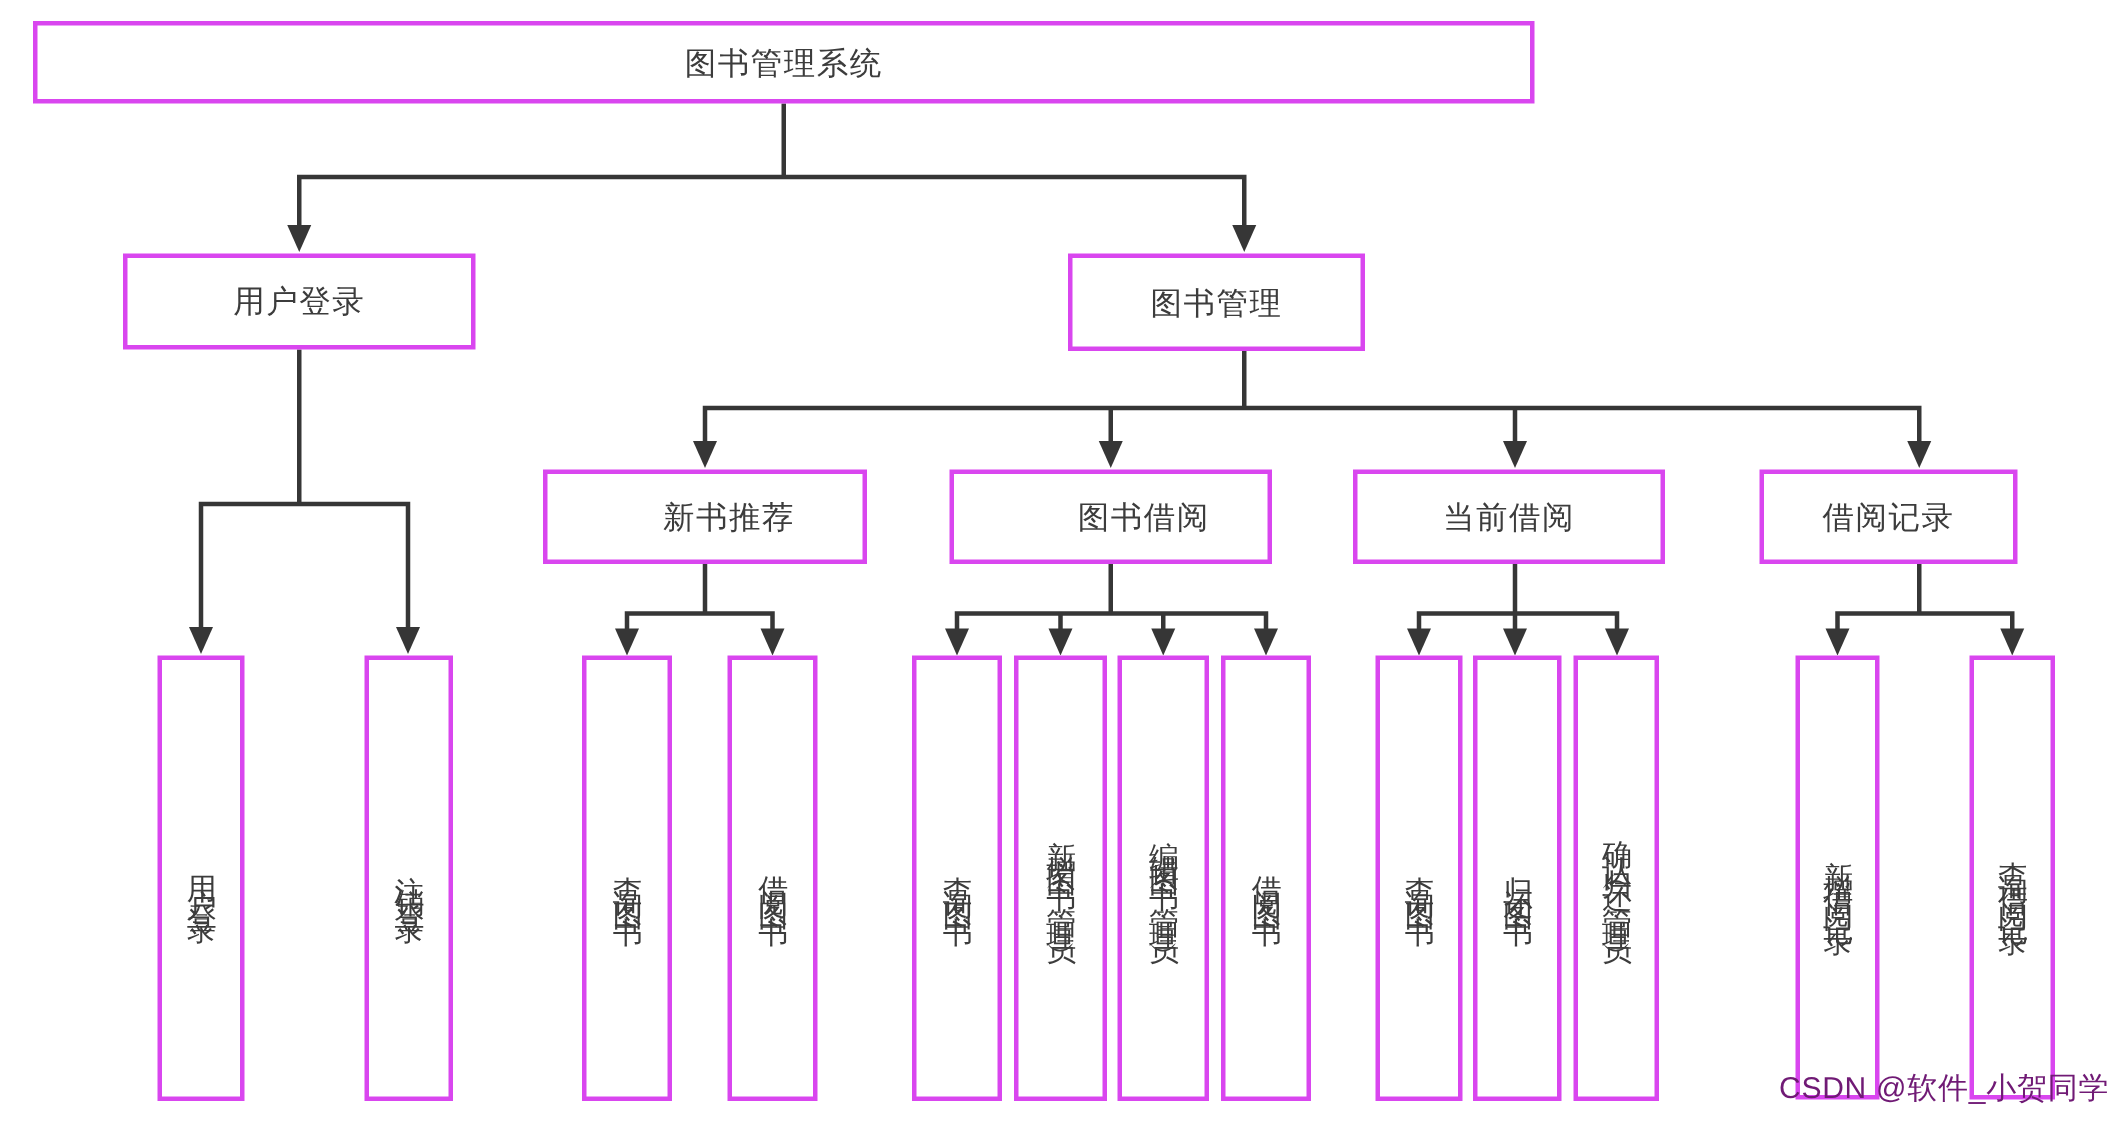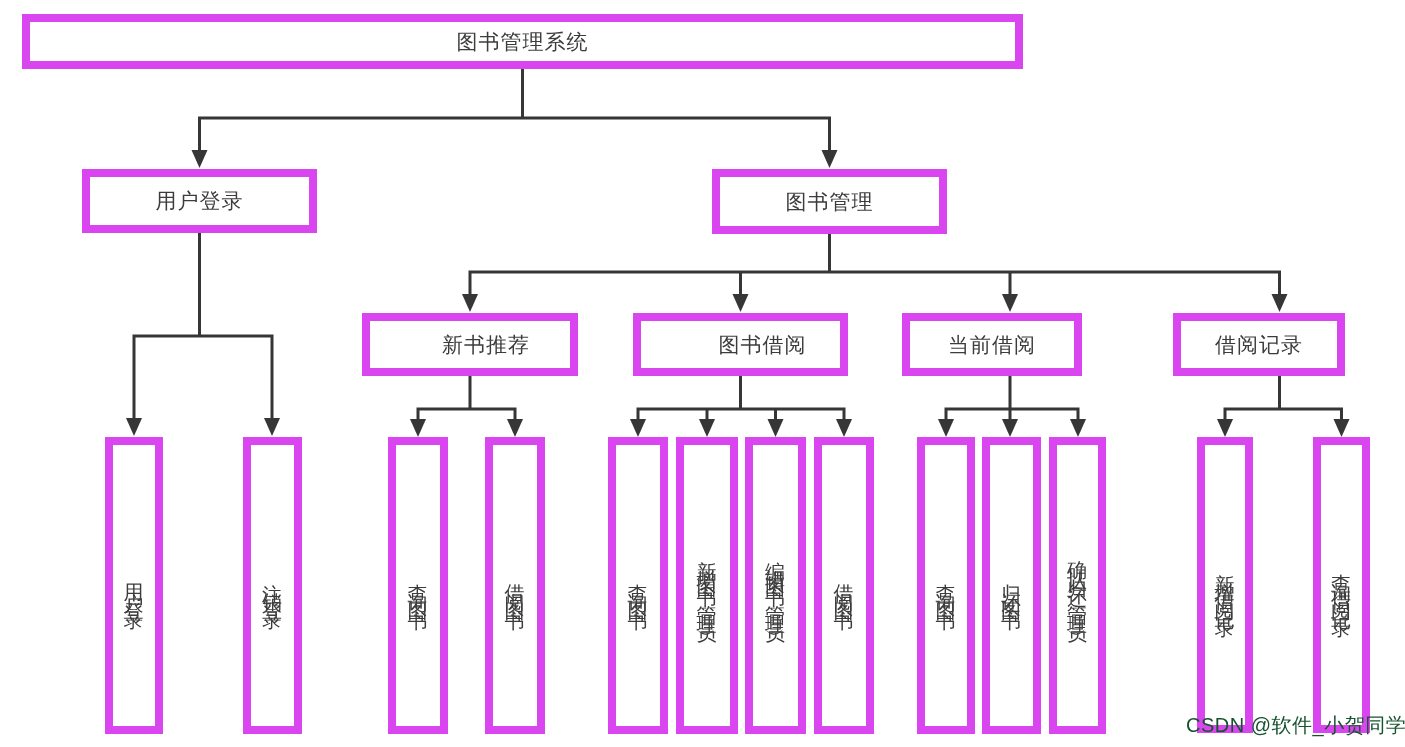--- a/index.html
+++ b/index.html
@@ -4,31 +4,31 @@
 <style>
   html,body { margin:0; padding:0; background:#ffffff; }
   .canvas {
     position:relative; width:1405px; height:747px; background:#ffffff;
     font-family:"Liberation Sans","DejaVu Sans",sans-serif;
     color:#3c3c3c; overflow:hidden;
   }
   .connectors { position:absolute; left:0; top:0; width:1405px; height:747px; }
   .node {
     position:absolute; box-sizing:border-box; background:#ffffff;
-    border:8px solid #d946ef; display:flex; align-items:center; justify-content:center;
+    border:3px solid #d946ef; display:flex; align-items:center; justify-content:center;
   }
   .hbox { font-size:21px; letter-spacing:1px; }
   .vbox span.vtext {
     writing-mode:vertical-rl; text-orientation:mixed;
     font-size:20px; letter-spacing:9px; line-height:1;
     display:inline-block;
   }
   .watermark {
     position:absolute; left:1186px; top:712px; z-index:5;
-    font-size:20px; color:#14532d; letter-spacing:0.5px; white-space:nowrap;
+    font-size:20px; color:#701a75; letter-spacing:0.5px; white-space:nowrap;
   }
 </style>
 </head>
 <body>
 
 <div class="canvas">
 
   <svg class="connectors" viewBox="0 0 1405 747" xmlns="http://www.w3.org/2000/svg">
     <g stroke="#363636" stroke-width="3" fill="none" stroke-linecap="square">
 
@@ -76,31 +76,31 @@
     </g>
   </svg>
 
   <div class="node hbox" style="left:22px; top:14px; width:1001px; height:55px;">
     <span>图书管理系统</span>
   </div>
 
   <div class="node hbox" style="left:82px; top:169px; width:235px; height:64px;">
     <span>用户登录</span>
   </div>
-  <div class="node hbox" style="left:712px; top:169px; width:235px; height:65px;">
+  <div class="node hbox" style="left:712px; top:169px; width:198px; height:65px;">
     <span>图书管理</span>
   </div>
 
   <div class="node hbox" style="left:362px; top:313px; width:216px; height:63px;padding-left:32px;">
     <span>新书推荐</span>
   </div>
   <div class="node hbox" style="left:633px; top:313px; width:215px; height:63px;padding-left:44px;">
     <span>图书借阅</span>
   </div>
-  <div class="node hbox" style="left:902px; top:313px; width:180px; height:63px;">
+  <div class="node hbox" style="left:902px; top:313px; width:208px; height:63px;">
     <span>当前借阅</span>
   </div>
   <div class="node hbox" style="left:1173px; top:313px; width:172px; height:63px;">
     <span>借阅记录</span>
   </div>
 
   <div class="node vbox" style="left:105px; top:437px; width:58px; height:297px;">
     <span class="vtext">用户登录</span>
   </div>
   <div class="node vbox" style="left:243px; top:437px; width:59px; height:297px;">

